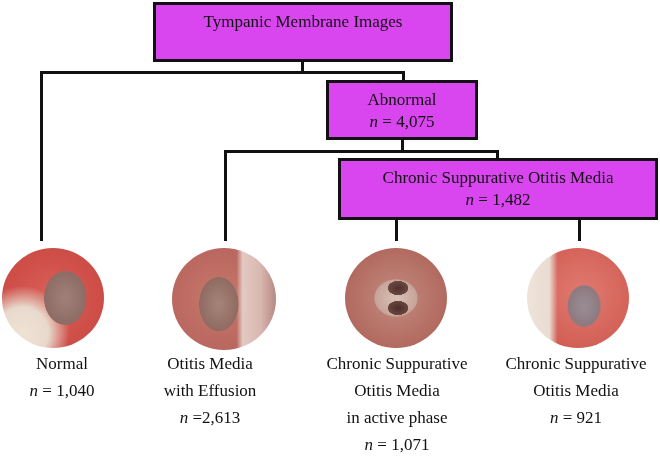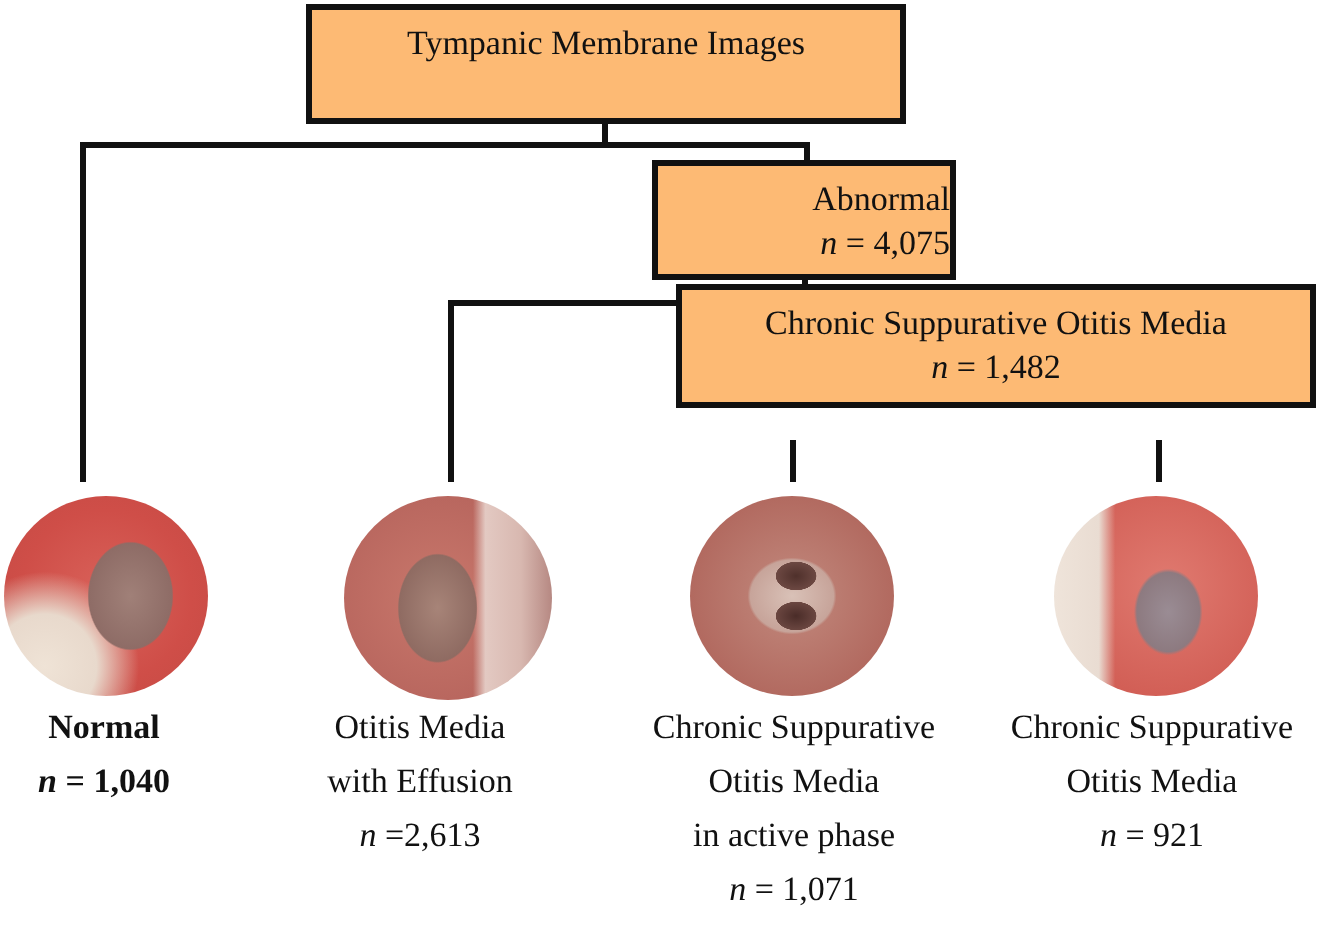--- a/index.html
+++ b/index.html
@@ -1,47 +1,47 @@
 <!DOCTYPE html>
 <html><head>
   <meta charset="utf-8">
   <style>
     html, body { margin: 0; padding: 0; background: #ffffff; }
     body { width: 660px; height: 464px; position: relative; overflow: hidden;
            font-family: "Liberation Serif", "DejaVu Serif", serif; color: #111; }
-    .box { position: absolute; border: 3px solid #111; background: #fdba74; box-sizing: border-box;
+    .box { position: absolute; border: 3px solid #111; background: #d946ef; box-sizing: border-box;
            text-align: center; font-size: 17px; line-height: 22px; }
     .line { position: absolute; background: #111; }
     .n { font-style: italic; }
     .img { position: absolute; border-radius: 50%; overflow: hidden; }
     .label { position: absolute; text-align: center; font-size: 17px; line-height: 27px; white-space: nowrap; }
   </style>
 </head>
 <body>
 
 <div class="box" style="left:153px; top:2px; width:300px; height:60px; padding-top:6px;">
   <div>Tympanic Membrane Images</div>
 </div>
 
 <div class="line" style="left:301px; top:62px; width:3px; height:10px;"></div>
 <div class="line" style="left:40px; top:71px; width:365px; height:3px;"></div>
 <div class="line" style="left:40px; top:71px; width:3px; height:170px;"></div>
 <div class="line" style="left:402px; top:71px; width:3px; height:12px;"></div>
 
-<div class="box" style="left:326px; top:80px; width:152px; height:60px; padding-top:6px;text-align:right;">
+<div class="box" style="left:326px; top:80px; width:152px; height:60px; padding-top:6px;">
   <div>Abnormal</div>
   <div><span class="n">n</span> <span>= 4,075</span></div>
 </div>
 
 <div class="line" style="left:401px; top:140px; width:3px; height:12px;"></div>
 <div class="line" style="left:224px; top:150px; width:275px; height:3px;"></div>
 <div class="line" style="left:224px; top:150px; width:3px; height:91px;"></div>
 <div class="line" style="left:496px; top:150px; width:3px; height:12px;"></div>
 
-<div class="box" style="left:338px; top:142px; width:320px; height:62px; padding-top:6px;">
+<div class="box" style="left:338px; top:158px; width:320px; height:62px; padding-top:6px;">
   <div>Chronic Suppurative Otitis Media</div>
   <div><span class="n">n</span> <span>= 1,482</span></div>
 </div>
 
 <div class="line" style="left:395px; top:220px; width:3px; height:21px;"></div>
 <div class="line" style="left:578px; top:220px; width:3px; height:21px;"></div>
 
 <div class="img" style="left:2px; top:248px; width:102px; height:100px;
      background: radial-gradient(ellipse 34% 44% at 62% 50%, #a08078 0%, #8e6c66 60%, transparent 62%),
                  radial-gradient(circle at 20% 85%, #efe3d6 0%, #e8d9cc 22%, transparent 40%),
@@ -56,21 +56,21 @@
      background: radial-gradient(ellipse 14% 10% at 52% 60%, #4a2c28 0%, #6a4640 70%, transparent 72%),
                  radial-gradient(ellipse 14% 10% at 52% 40%, #4f302b 0%, #6c4842 70%, transparent 72%),
                  radial-gradient(ellipse 34% 30% at 50% 50%, #d9c1b7 0%, #c7a49a 60%, transparent 64%),
                  radial-gradient(circle at 50% 50%, #c28a7e 0%, #b26a60 70%, #a4625a 100%);"></div>
 
 <div class="img" style="left:527px; top:248px; width:102px; height:100px;
      background: radial-gradient(ellipse 28% 36% at 56% 58%, #9a8c94 0%, #8d7a80 55%, transparent 60%),
                  linear-gradient(90deg, #efe4da 0%, #e9dcd2 22%, transparent 30%),
                  radial-gradient(circle at 55% 45%, #e07a70 0%, #d25f56 70%, #c9584f 100%);"></div>
 
-<div class="label" style="left:12px; top:350px; width:80px;font-weight:bold;">
+<div class="label" style="left:22px; top:350px; width:80px;">
   <div>Normal</div>
   <div><span class="n">n</span> <span>= 1,040</span></div>
 </div>
 
 <div class="label" style="left:150px; top:350px; width:120px;">
   <div>Otitis Media</div>
   <div>with Effusion</div>
   <div><span class="n">n</span> <span>=2,613</span></div>
 </div>
 

